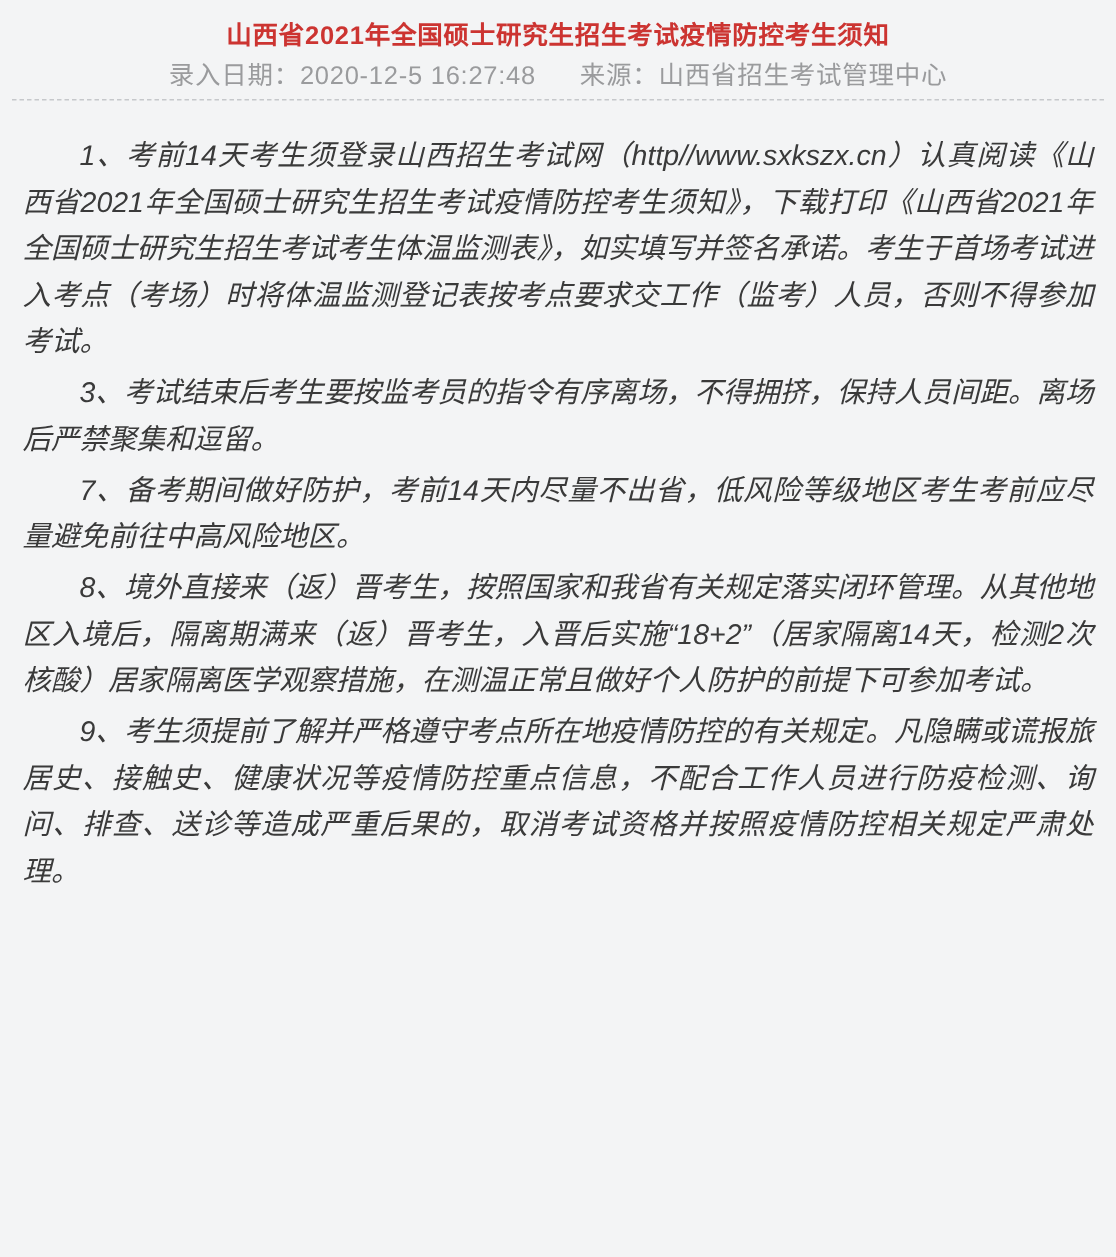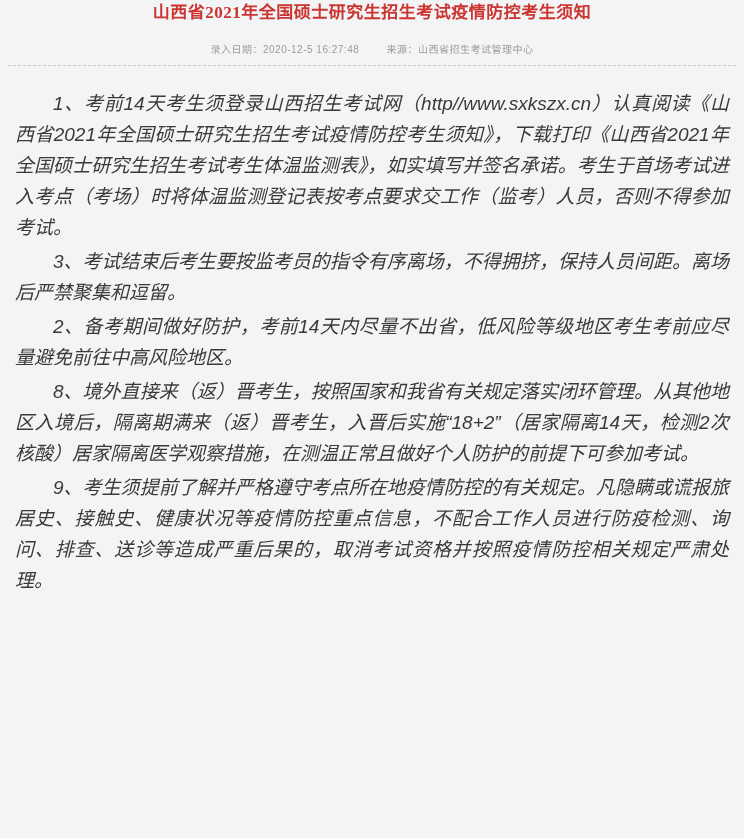--- a/index.html
+++ b/index.html
@@ -14,33 +14,32 @@
     font-family: "Liberation Sans", "DejaVu Sans", sans-serif;
   }
   .page {
     width: 744px;
     height: 838px;
     box-sizing: border-box;
     background: #f3f4f5;
   }
   .title {
     margin: 0;
-    padding: 0 20px 0;
+    padding: 11px 20px 0;
     font-size: 17px;
     line-height: 25px;
     font-weight: bold;
     text-align: center;
     color: #cc3431;
     letter-spacing: 0.5px;
-    font-family: Liberation Serif, serif;
   }
   .meta {
-    margin-top: 16px;
+    margin-top: 6px;
     text-align: center;
-    font-size: 10px;
+    font-size: 17px;
     line-height: 17px;
     color: #9a9b9d;
     letter-spacing: 0.5px;
   }
   .meta .meta-group {
     display: inline-block;
   }
   .meta .meta-group + .meta-group {
     margin-left: 24px;
   }
@@ -78,18 +77,18 @@
     <span class="meta-group">
       <span>来源：</span><span>山西省招生考试管理中心</span>
     </span>
   </div>
 
   <hr class="divider">
 
   <div class="body-text">
     <p>1、考前14天考生须登录山西招生考试网（http//www.sxkszx.cn）认真阅读《山西省2021年全国硕士研究生招生考试疫情防控考生须知》，下载打印《山西省2021年全国硕士研究生招生考试考生体温监测表》，如实填写并签名承诺。考生于首场考试进入考点（考场）时将体温监测登记表按考点要求交工作（监考）人员，否则不得参加考试。</p>
     <p>3、考试结束后考生要按监考员的指令有序离场，不得拥挤，保持人员间距。离场后严禁聚集和逗留。</p>
-    <p>2、备考期间做好防护，考前14天内尽量不出省，低风险等级地区考生考前应尽量避免前往中高风险地区。</p>
+    <p>7、备考期间做好防护，考前14天内尽量不出省，低风险等级地区考生考前应尽量避免前往中高风险地区。</p>
     <p>8、境外直接来（返）晋考生，按照国家和我省有关规定落实闭环管理。从其他地区入境后，隔离期满来（返）晋考生，入晋后实施“18+2”（居家隔离14天，检测2次核酸）居家隔离医学观察措施，在测温正常且做好个人防护的前提下可参加考试。</p>
     <p>9、考生须提前了解并严格遵守考点所在地疫情防控的有关规定。凡隐瞒或谎报旅居史、接触史、健康状况等疫情防控重点信息，不配合工作人员进行防疫检测、询问、排查、送诊等造成严重后果的，取消考试资格并按照疫情防控相关规定严肃处理。</p>
   </div>
 
 </div>
 
 </body></html>

